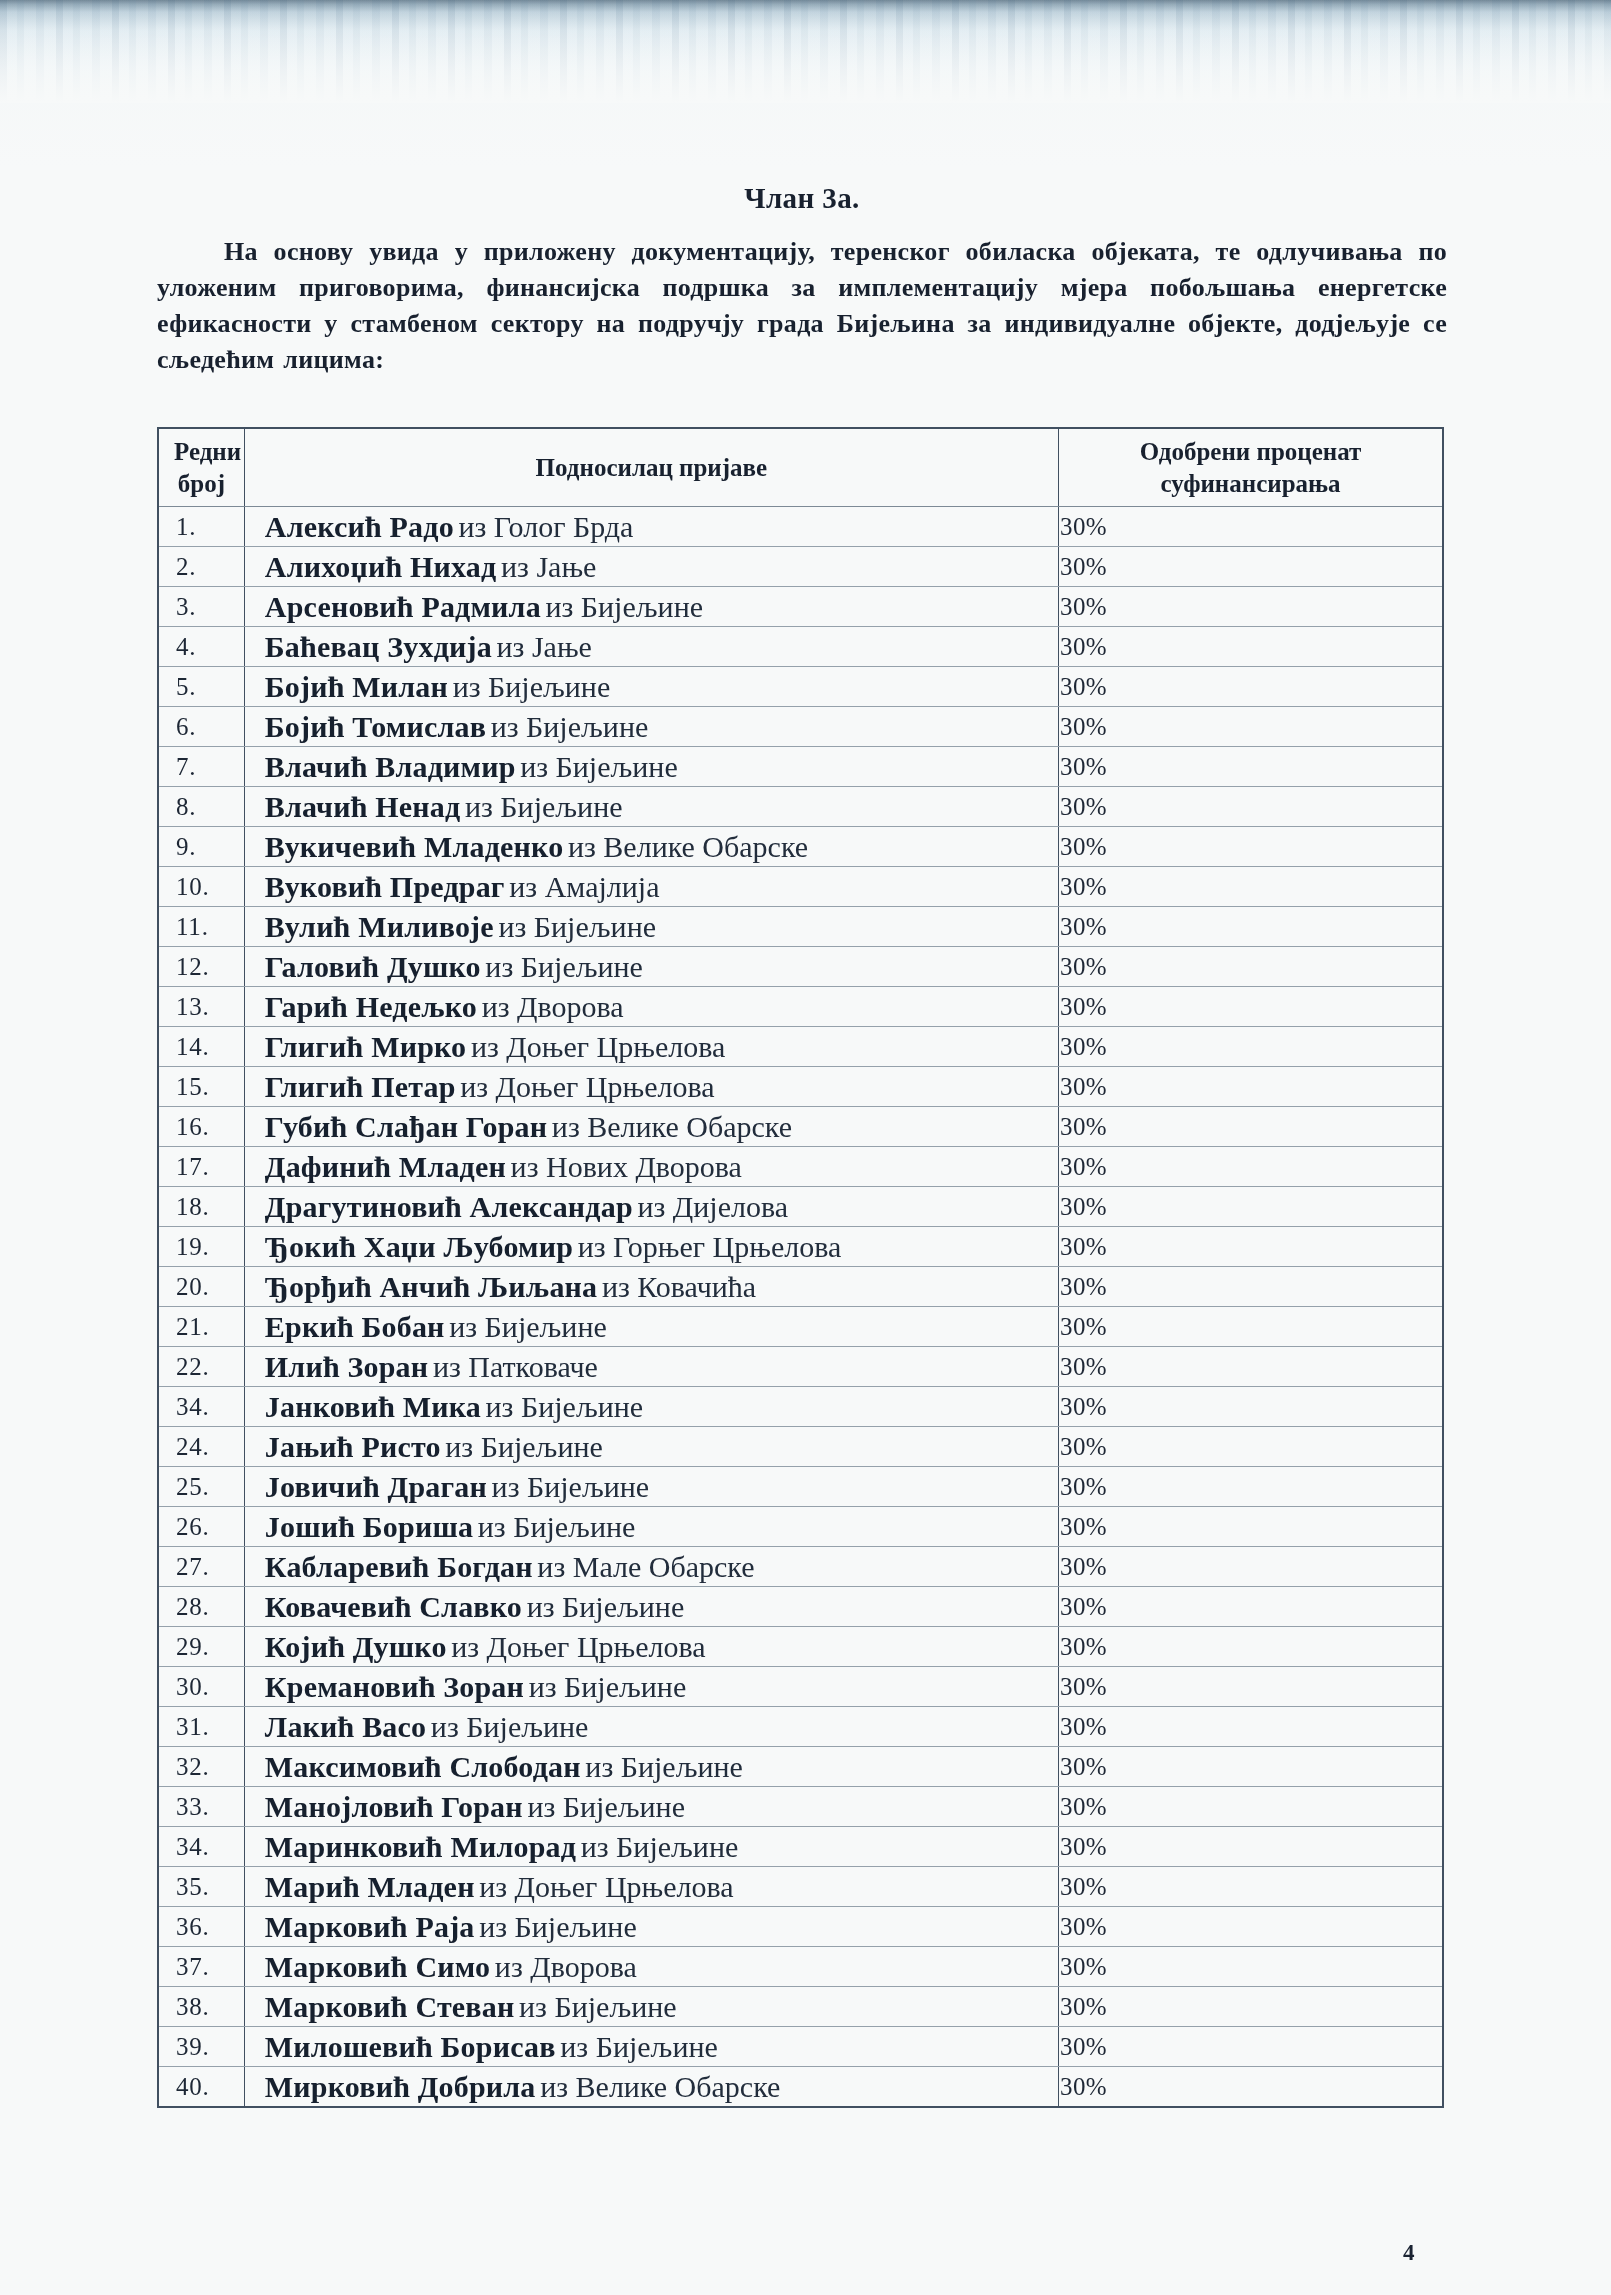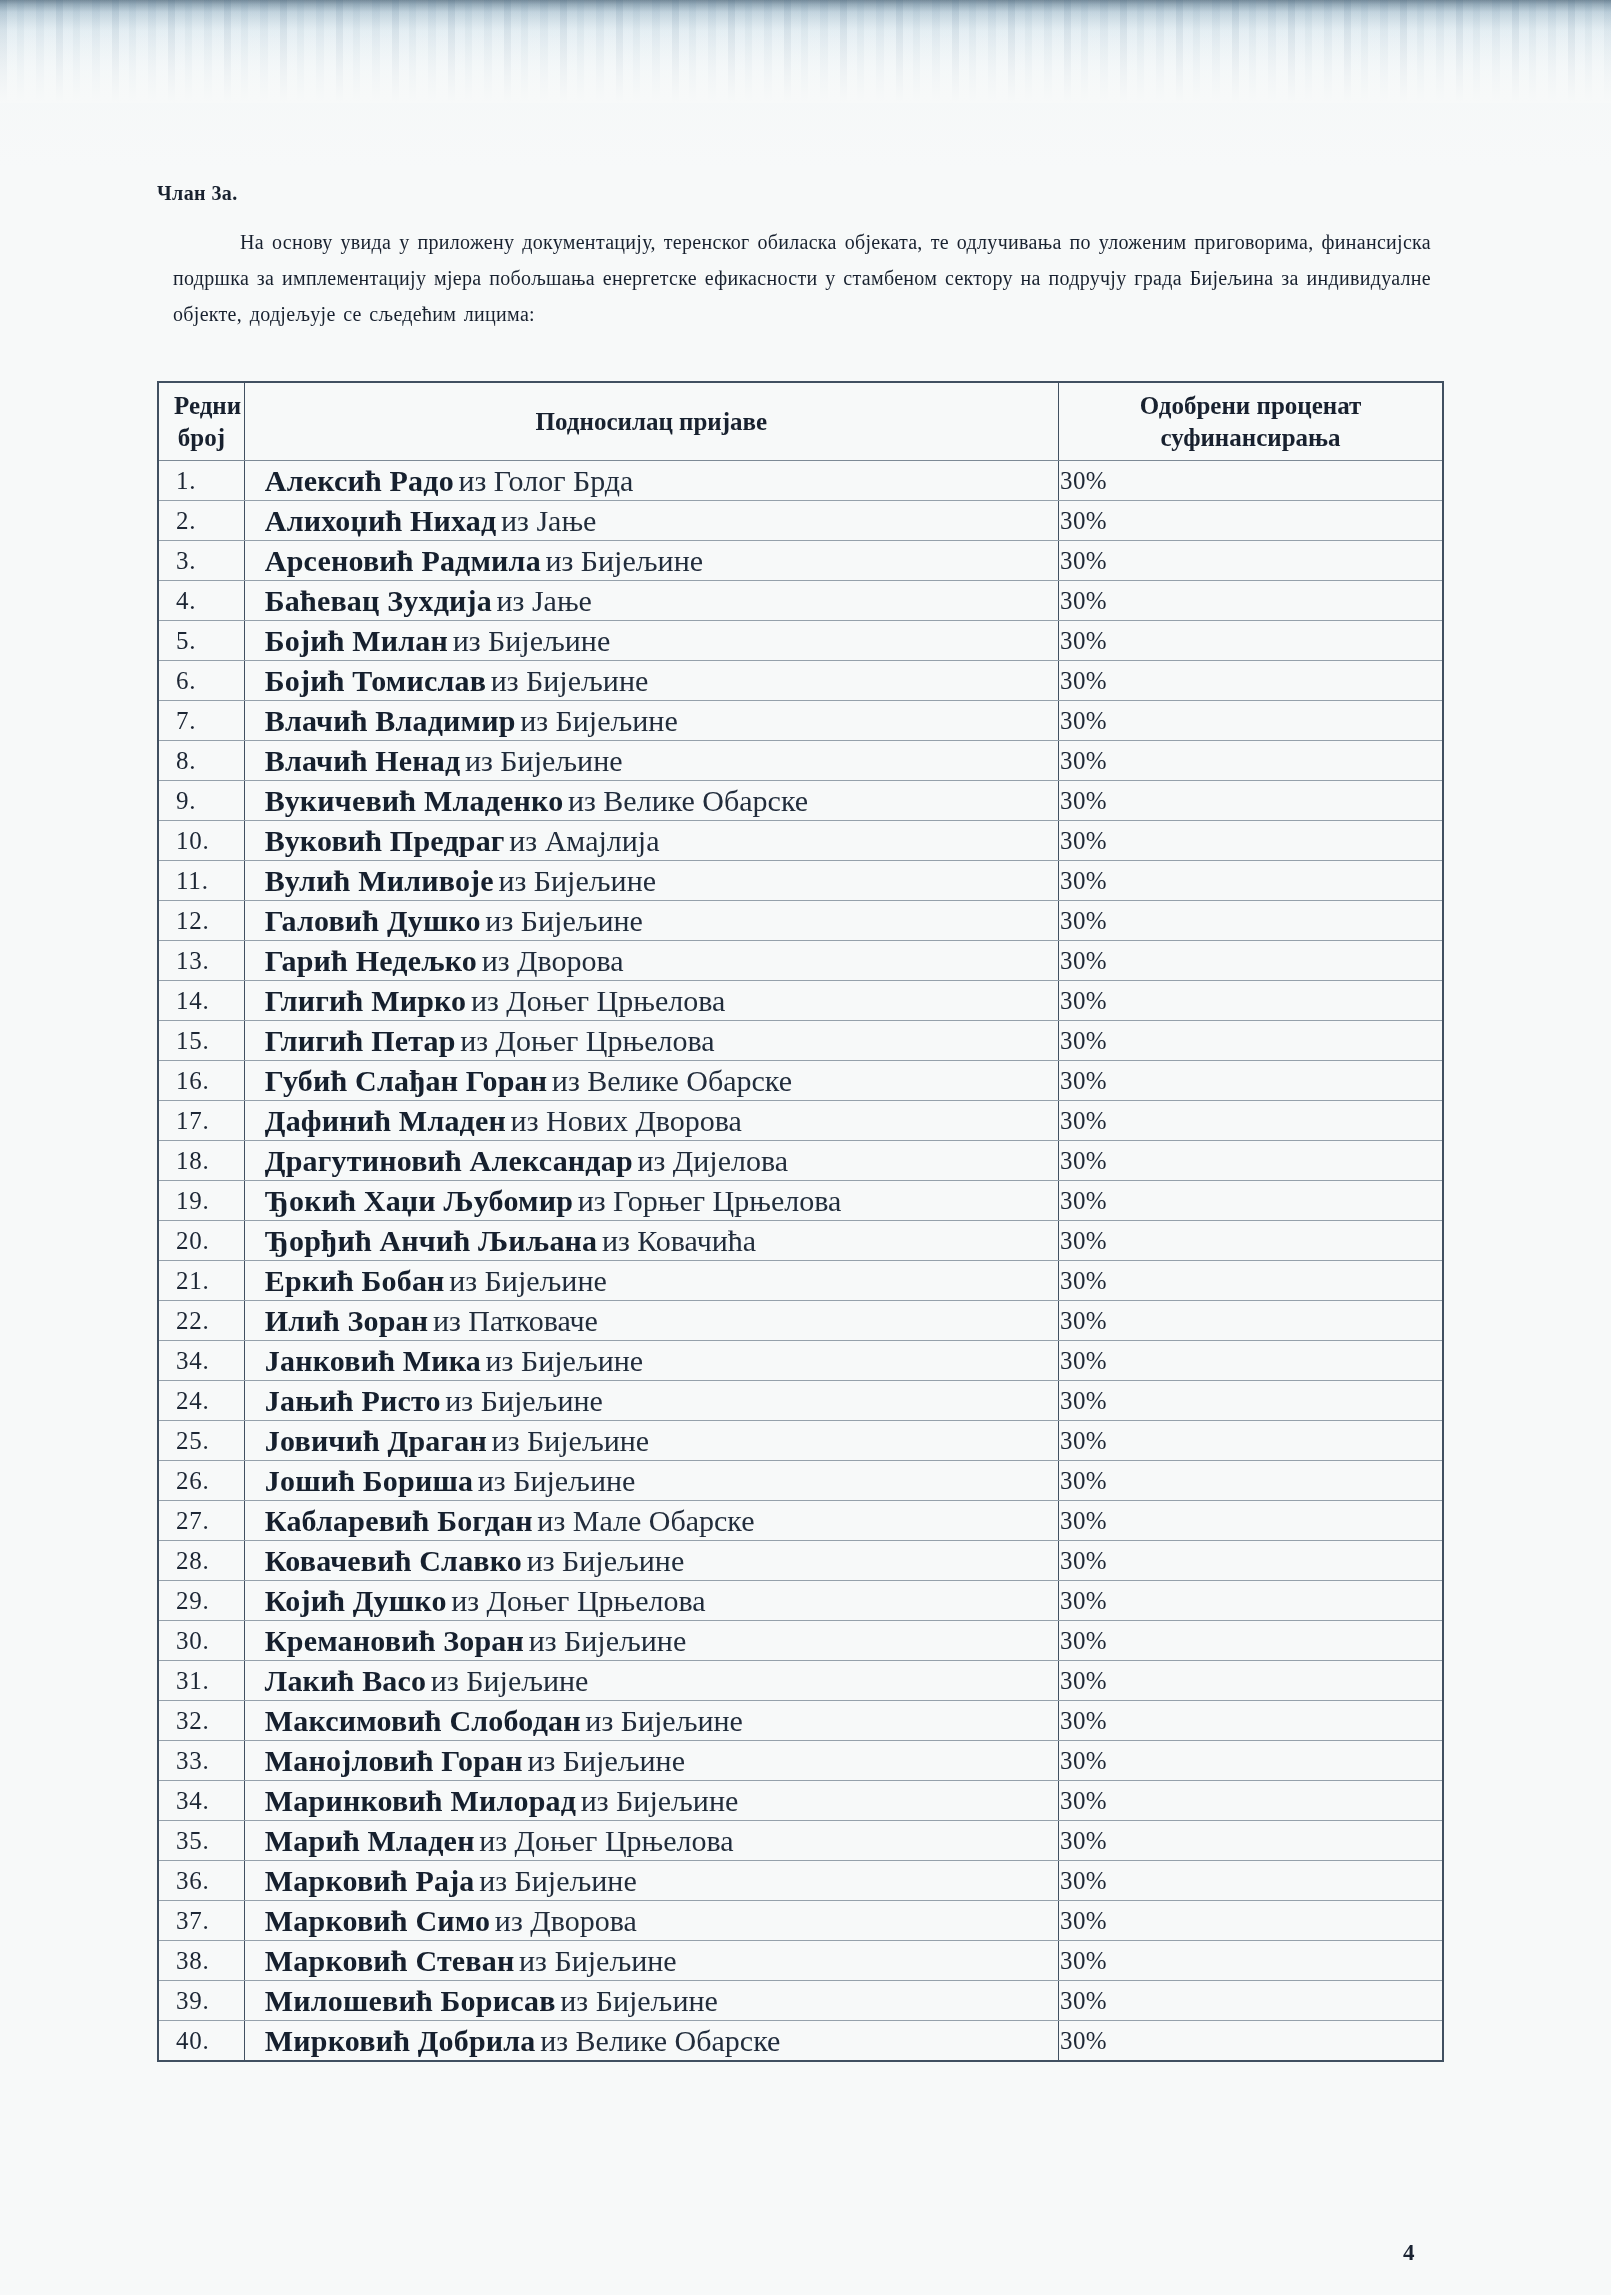--- a/index.html
+++ b/index.html
@@ -29,31 +29,31 @@
         rgba(235,243,248,0.05) 24px 36px,
         rgba(125,155,180,0.12) 36px 44px,
         rgba(235,243,248,0.04) 44px 56px),
       linear-gradient(180deg, #6e8494 0, #8fa6b5 4.6px, #b9cdd9 12.2px, #dce9f0 31px, #eef5f8 69px, #f7f9f9 103px);
   }
   .content {
     position: absolute;
     top: 182px; left: 157px; right: 164px;
   }
   .heading {
-    text-align: left;
-    font-size: 20px;
+    text-align: center;
+    font-size: 29px;
     font-weight: 700;
     letter-spacing: 0.4px;
     color: #18212f;
     margin: 0 0 19px 0;
   }
   .intro {
-    margin: 16px;
-    font-size: 20px;
-    font-weight: 400;
+    margin: 0;
+    font-size: 26px;
+    font-weight: 700;
     line-height: 36px;
     text-align: justify;
     text-indent: 67px;
     word-spacing: 2.3px;
     letter-spacing: 0.3px;
     color: #18212f;
   }
   table.applicants {
     margin-top: 49px;
     width: 1287px;

